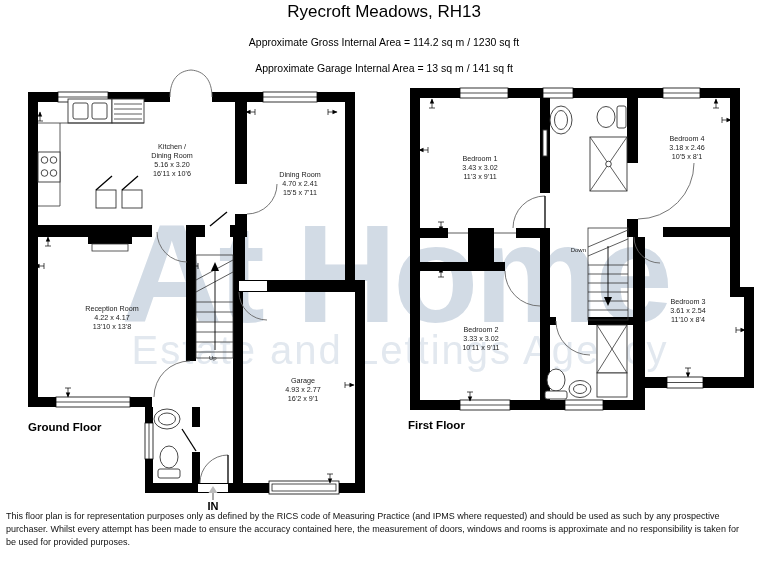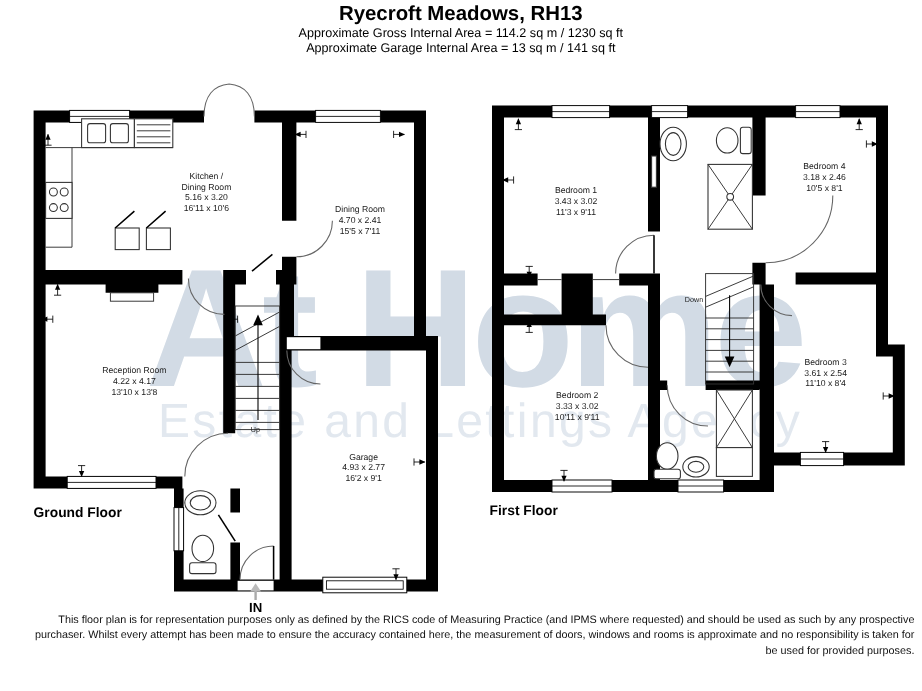--- a/index.html
+++ b/index.html
@@ -1,21 +1,21 @@
 <!DOCTYPE html>
 <html><head>
 <meta charset="utf-8">
 <style>
   html,body{margin:0;padding:0;width:768px;height:576px;background:#fff;overflow:hidden;
     font-family:"Liberation Sans", sans-serif;color:#000;}
   .header{height:58px;text-align:center;padding-top:2px;box-sizing:border-box;}
-  .header .title{font-size:17px;font-weight:bold;line-height:20px;}
-  .header .sub{font-size:10.5px;line-height:12px;}
+  .header .title{font-size:17px;font-weight:normal;line-height:20px;}
+  .header .sub{font-size:10.5px;line-height:12px;margin-top:14px;}
   svg{display:block;font-family:"Liberation Sans", sans-serif;}
-  .footer{height:66px;text-align:right;font-size:9px;line-height:13px;color:#111;padding:0 6px;box-sizing:border-box;}
+  .footer{height:66px;text-align:left;font-size:9px;line-height:13px;color:#111;padding:0 6px;box-sizing:border-box;}
   .room-label{font-size:7.2px;fill:#1a1a1a;}
   .floor-label{font-size:11.5px;font-weight:bold;fill:#000;}
   .tiny-label{font-size:6px;fill:#222;}
   .in-label{font-size:11px;font-weight:bold;fill:#000;}
   .wm-brand{font-size:140px;font-weight:bold;letter-spacing:-4px;fill:#d2dbe5;}
   .wm-tag{font-size:40px;letter-spacing:2px;fill:#e2e8ef;}
   .wall{fill:#000;stroke:none;}
   .win{fill:#fff;stroke:#000;stroke-width:0.8;}
   .winline{stroke:#000;stroke-width:0.7;fill:none;}
   .door{stroke:#666;stroke-width:0.9;fill:none;}

